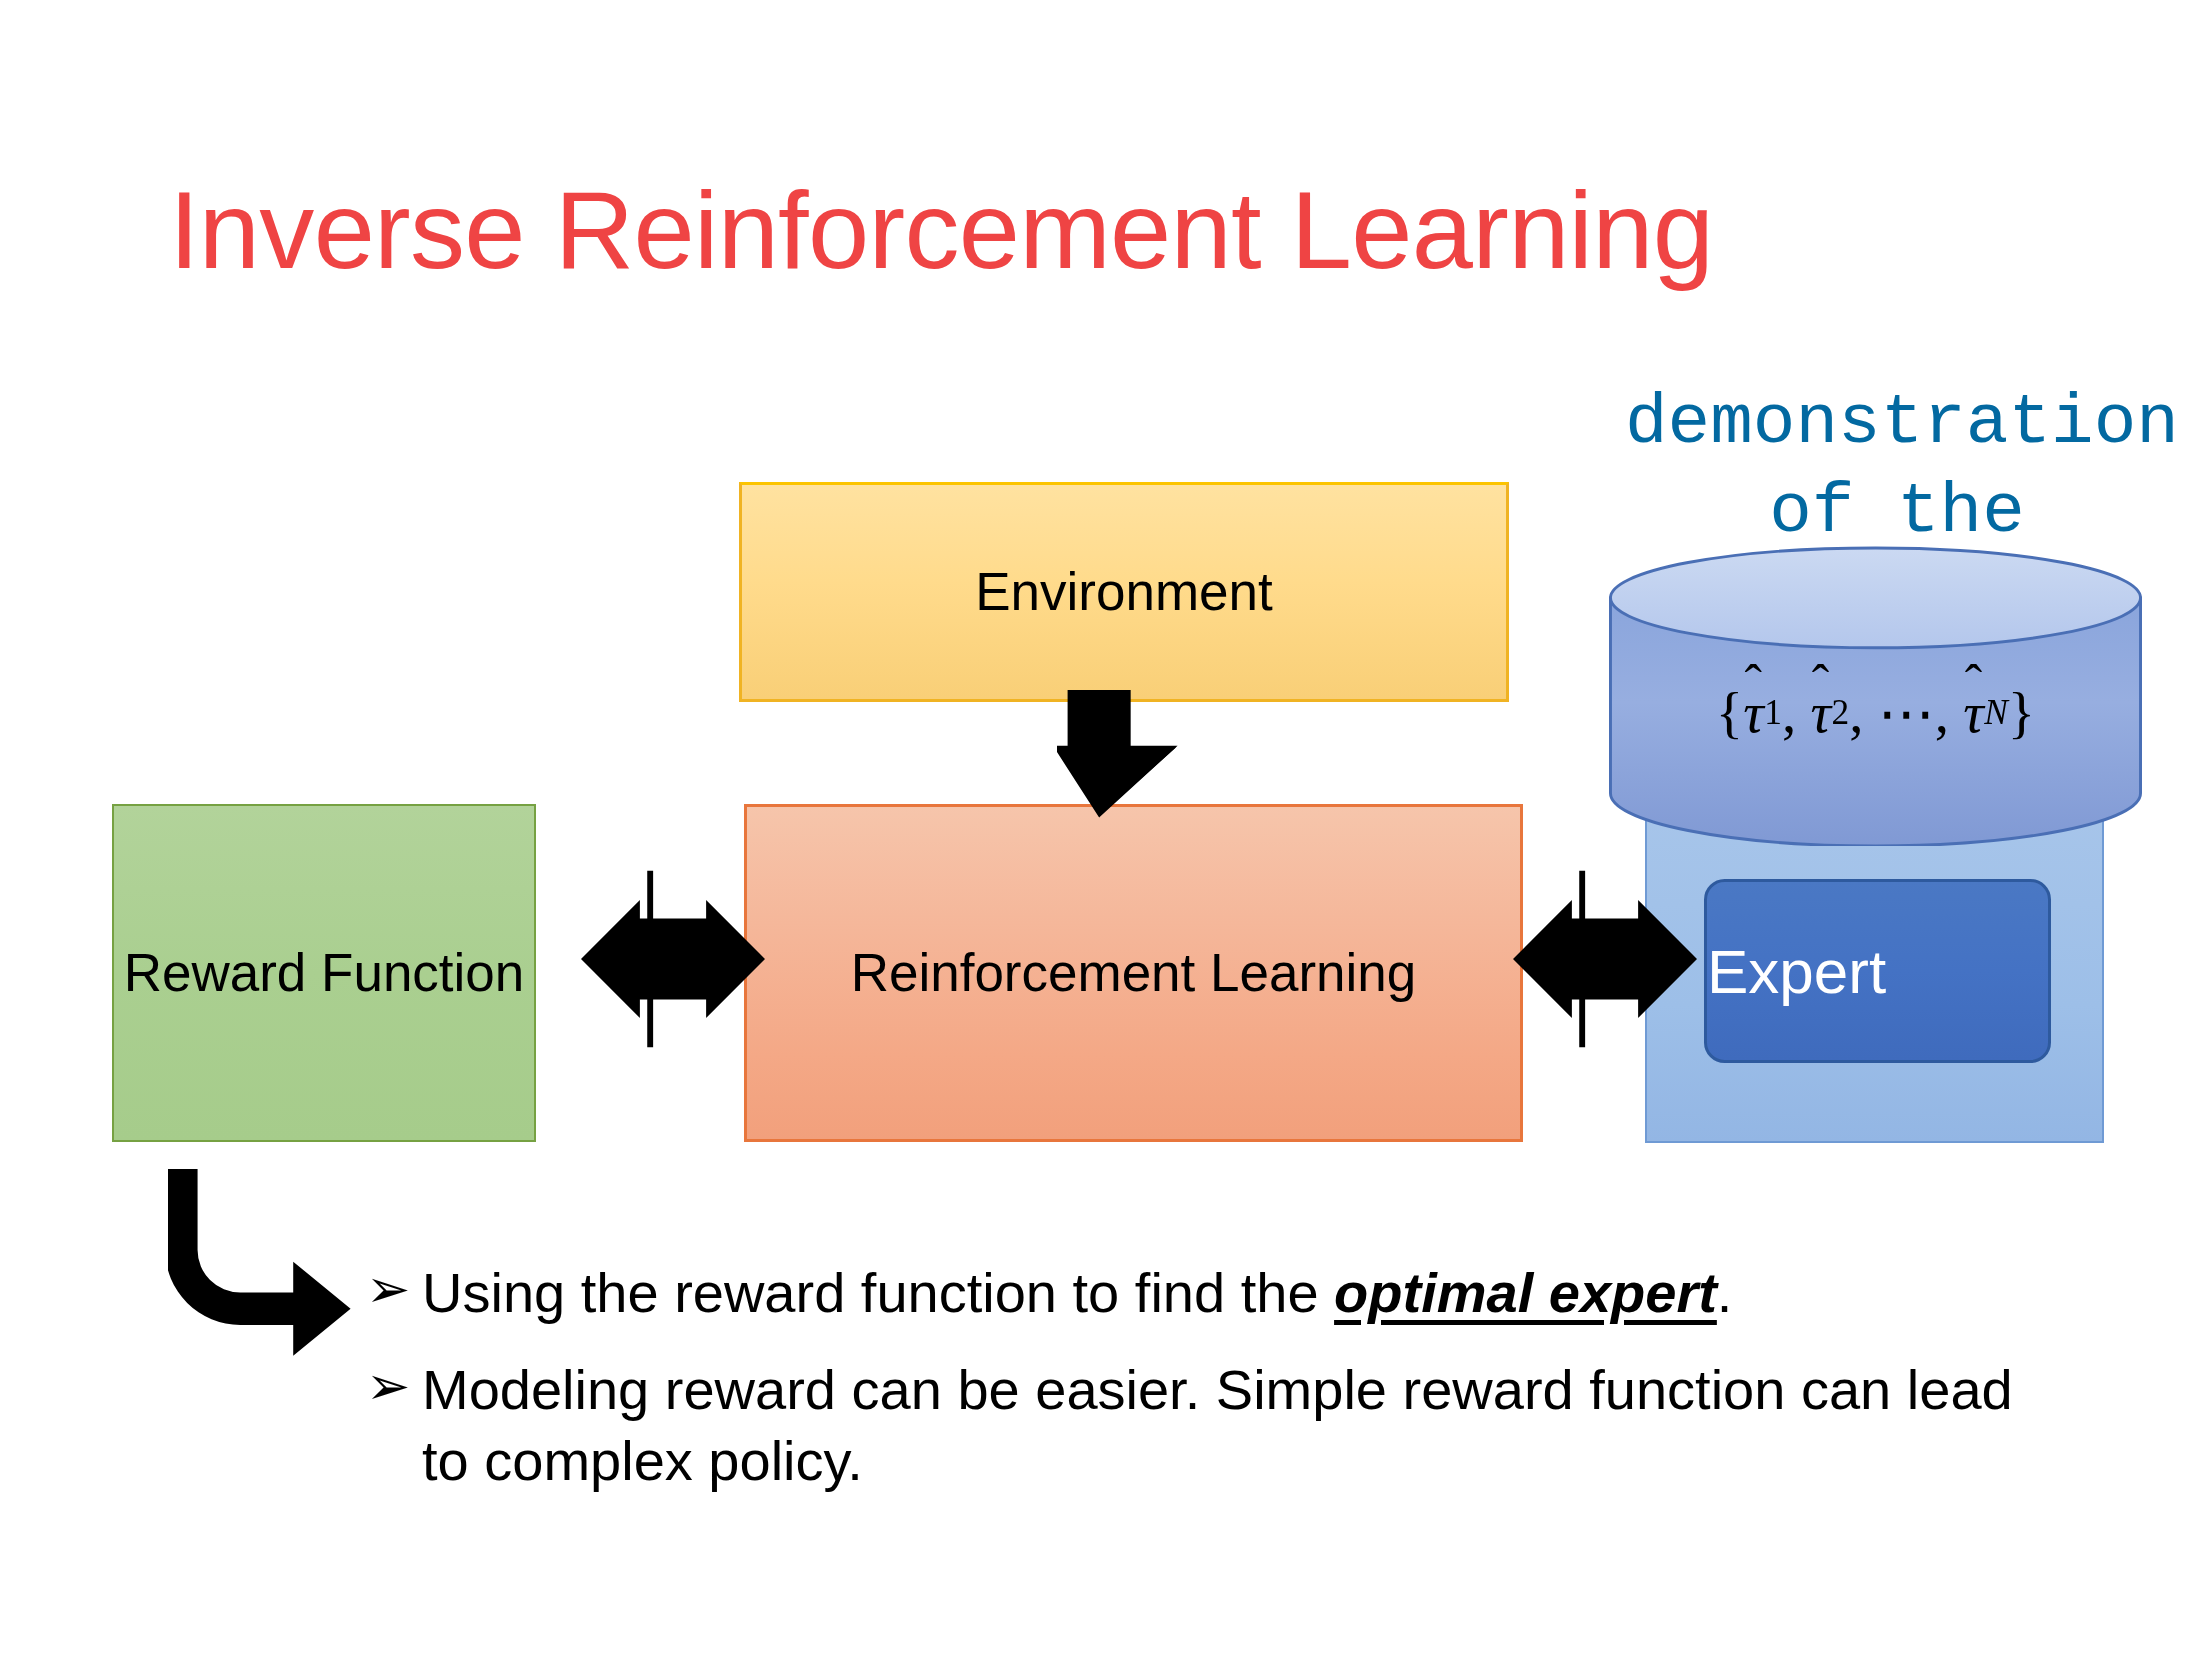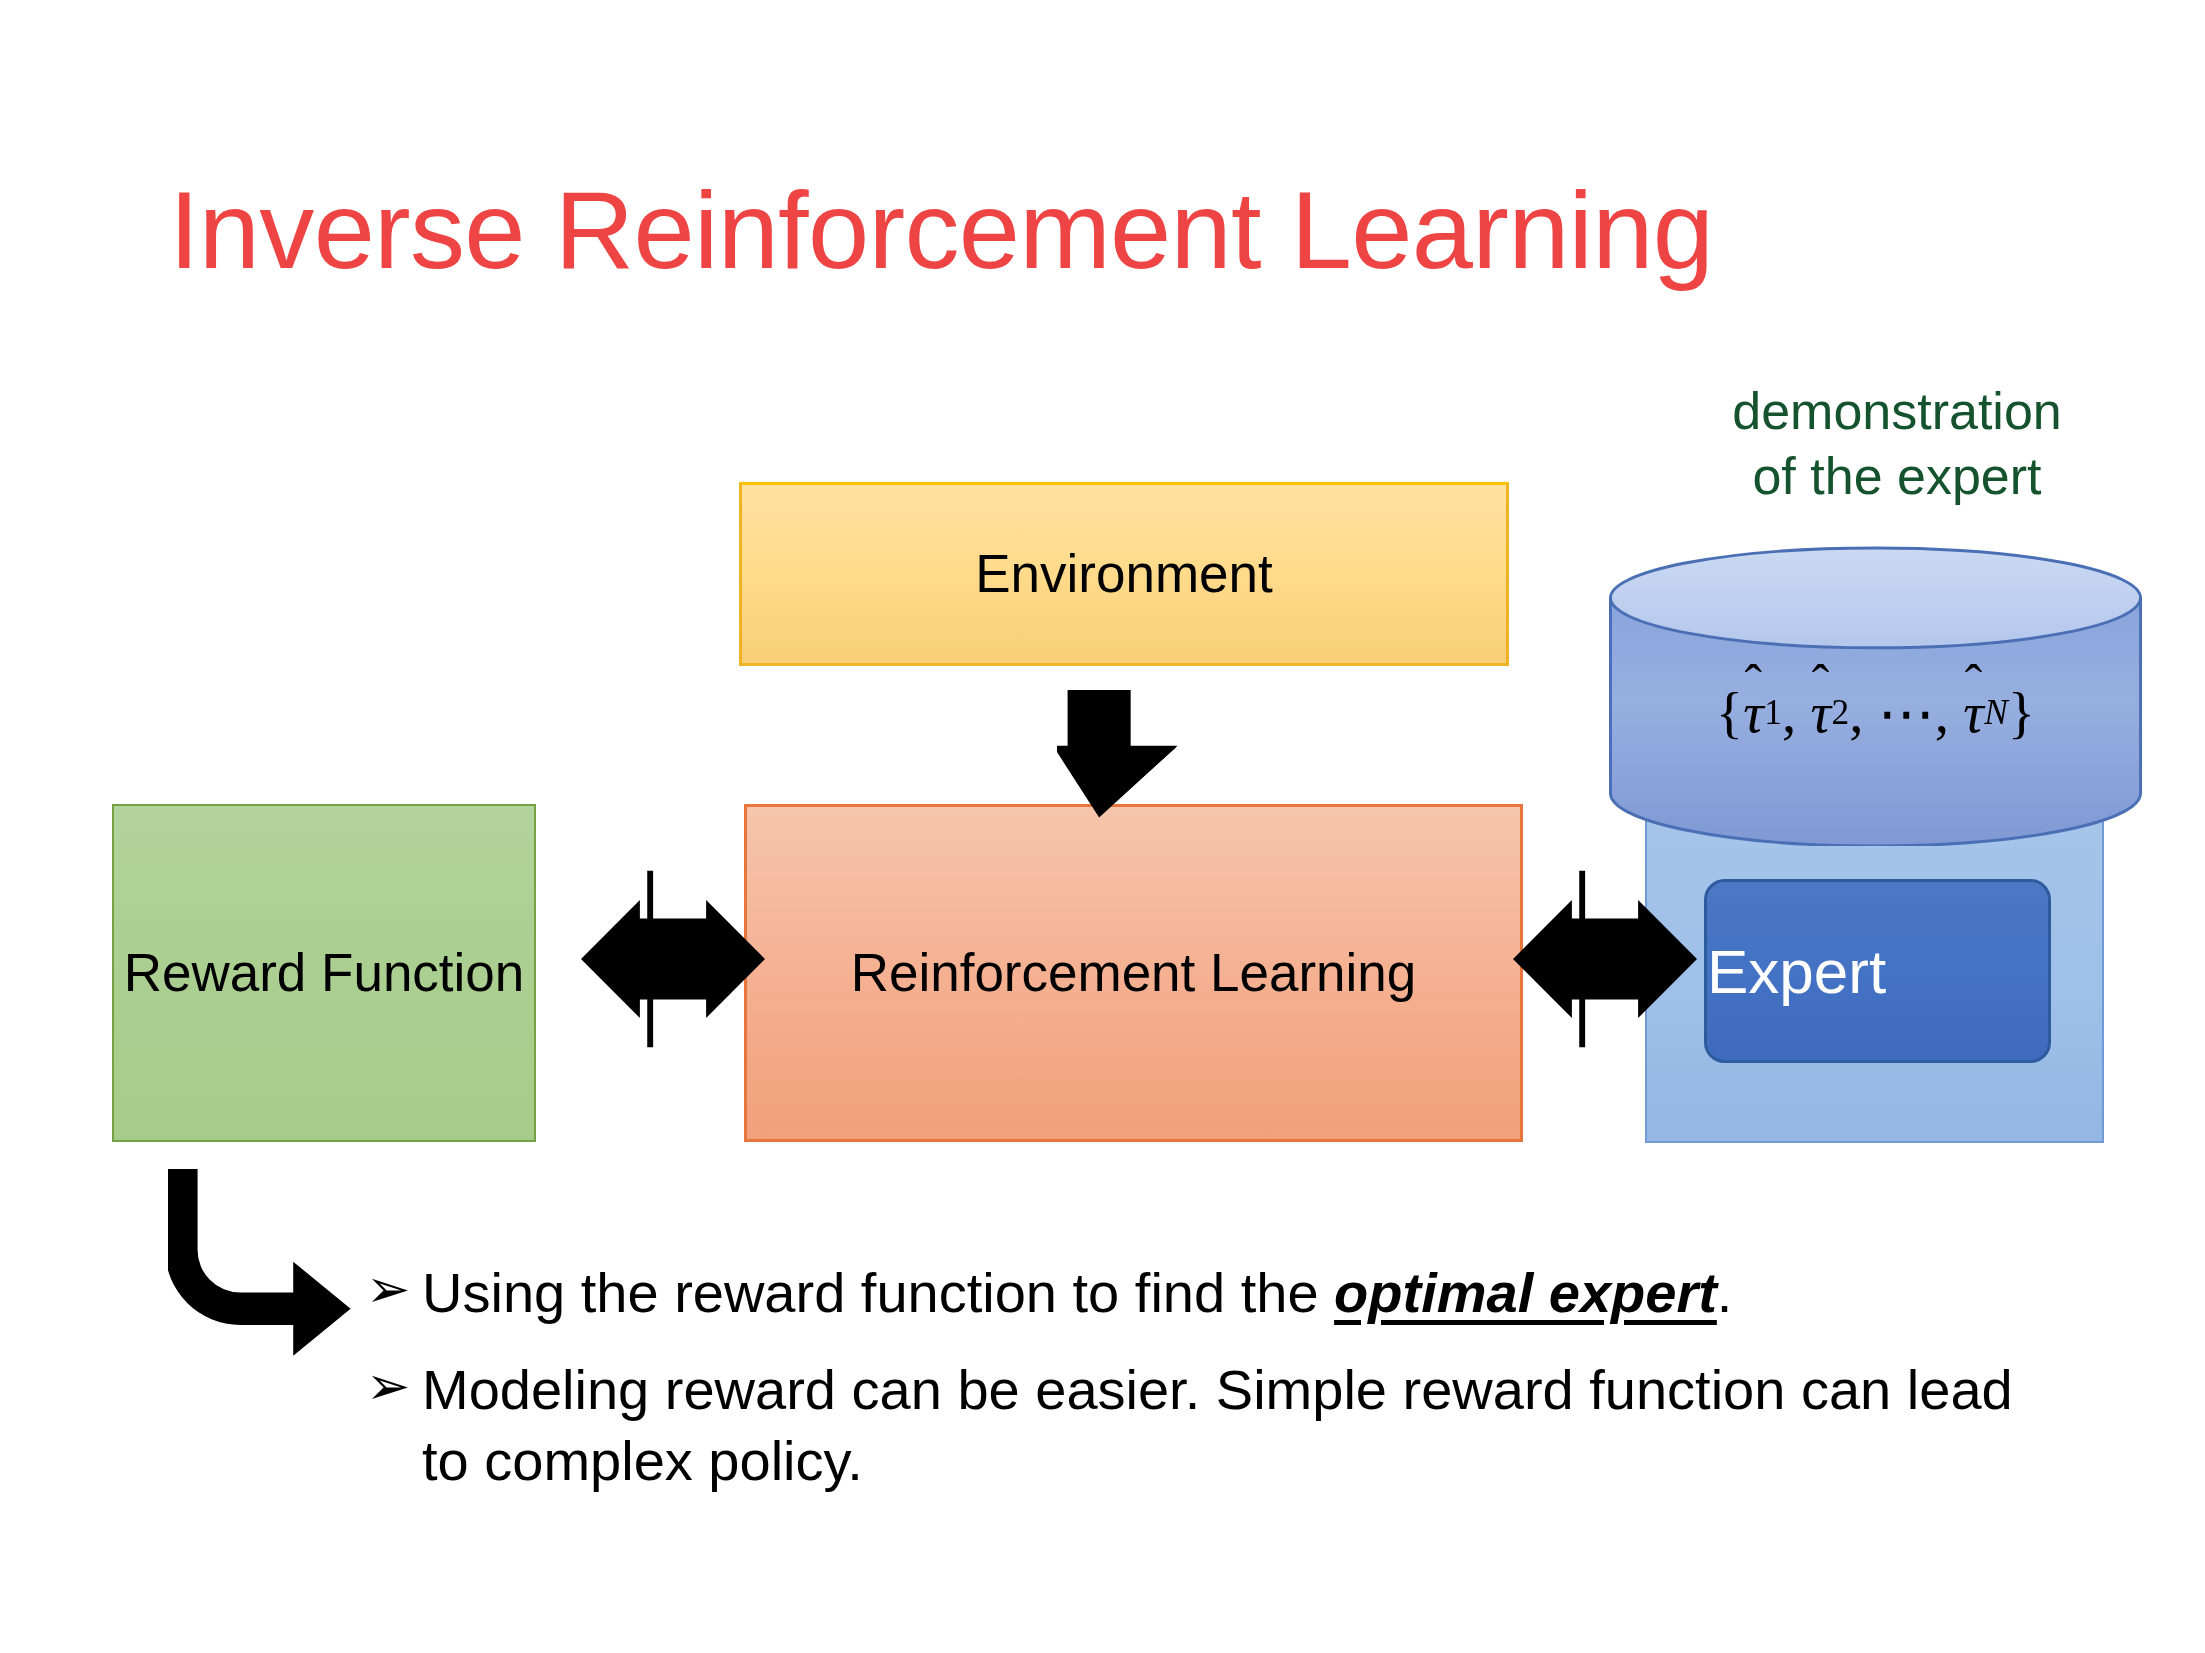--- a/index.html
+++ b/index.html
@@ -45,21 +45,21 @@
     color: #000000;
     font-size: 53px;
     line-height: 1.28;
     font-family: "Liberation Sans", sans-serif;
   }
 
   #box-environment {
     left: 739px;
     top: 482px;
     width: 770px;
-    height: 184px;
+    height: 220px;
     border: 3.7px solid #f0b323;
     border-top-color: #fcc400;
     background: linear-gradient(180deg, #ffe2a0 0%, #ffdb8c 45%, #f9cf77 100%);
   }
 
   #box-rl {
     left: 744px;
     top: 804px;
     width: 779px;
     height: 338px;
@@ -148,24 +148,24 @@
   }
   .sub.up { font-style: normal; }
 
   
   #demo-caption {
     position: absolute;
     left: 1625px;
     top: 379px;
     width: 544px;
     text-align: center;
-    font-size: 52px;
+    font-size: 71px;
     line-height: 1.25;
-    color: #14532d;
-    font-family: Liberation Sans, sans-serif;
+    color: #0369a1;
+    font-family: Liberation Mono, monospace;
   }
 
   
   .arrow-svg { position: absolute; }
   #arrow-down-env-rl { left: 1057px; top: 690px; width: 184px; height: 154px; }
   #arrow-quad-left   { left: 581px;  top: 867px; width: 184px; height: 184px; }
   #arrow-quad-right  { left: 1513px; top: 867px; width: 184px; height: 184px; }
   #arrow-elbow       { left: 168px;  top: 1169px; width: 221px; height: 206px; }
 
   

